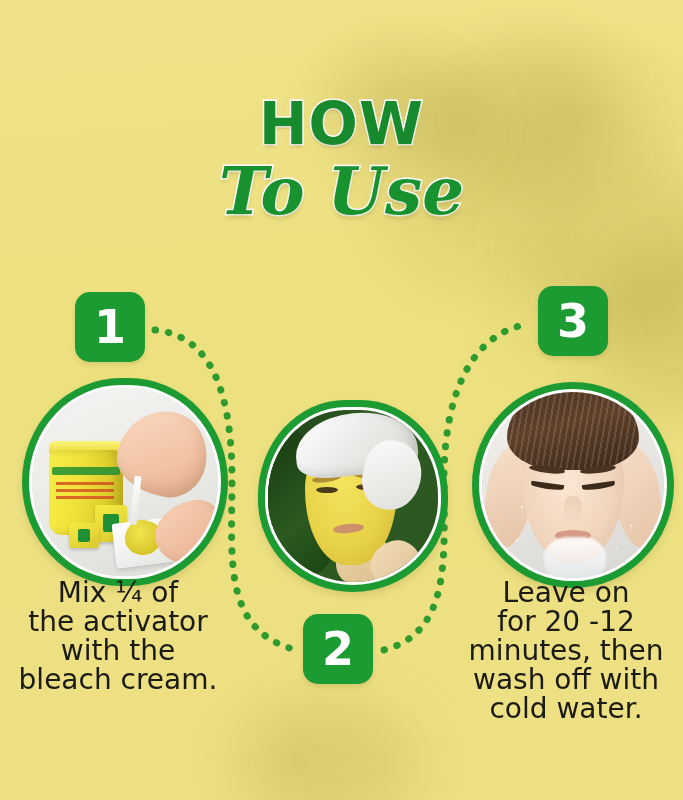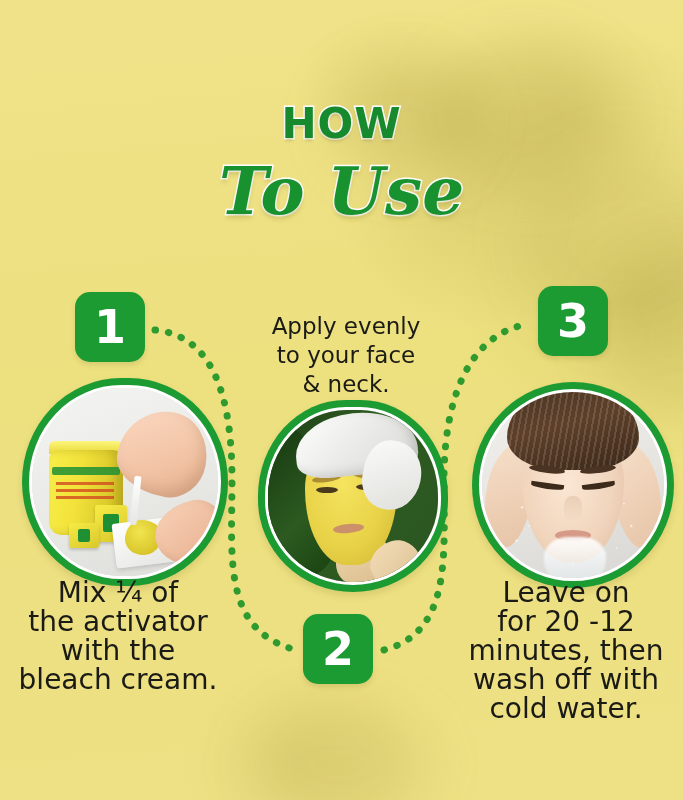--- a/index.html
+++ b/index.html
@@ -17,21 +17,21 @@
       radial-gradient(ellipse 150px 120px at 400px 95px, rgba(150,135,40,0.12), rgba(150,135,40,0) 70%),
       radial-gradient(ellipse 170px 140px at 300px 760px, rgba(150,135,40,0.10), rgba(150,135,40,0) 70%),
       linear-gradient(175deg,#f0e289 0%,#ece07f 45%,#eee085 100%);
   }
   .shadowblob{position:absolute;border-radius:50%;background:rgba(145,130,35,0.13);filter:blur(26px);pointer-events:none;}
 
   
   .title-wrap{position:absolute;left:0;right:0;top:96px;text-align:center;}
   .t-how{
     font-family:"DejaVu Sans", sans-serif;
-    font-weight:bold;font-size:42px;line-height:56px;letter-spacing:1px;
+    font-weight:bold;font-size:58px;line-height:56px;letter-spacing:1px;
     color:#178a2e;
     -webkit-text-stroke:3px #ffffff;
     paint-order:stroke fill;
     text-shadow:0 3px 3px rgba(120,110,40,0.25);
   }
   .t-touse{
     font-family:"DejaVu Serif", serif;
     font-weight:bold;font-style:italic;font-size:66px;line-height:70px;
     color:#17922f;
     -webkit-text-stroke:3px #ffffff;
@@ -324,22 +324,19 @@
         <div class="water"></div>
         <div class="drops"></div>
       </div>
     </div>
   </div>
 
   <div class="caption" id="cap1">Mix ¼ of
 the activator
 with the
 bleach cream.</div>
-  <div class="caption" id="cap2">Apply evenly
-to your face
-&amp; neck.</div>
   <div class="caption" id="cap3">Leave on
 for 20 -12
 minutes, then
 wash off with
 cold water.</div>
 
 </div>
 
 </body></html>

